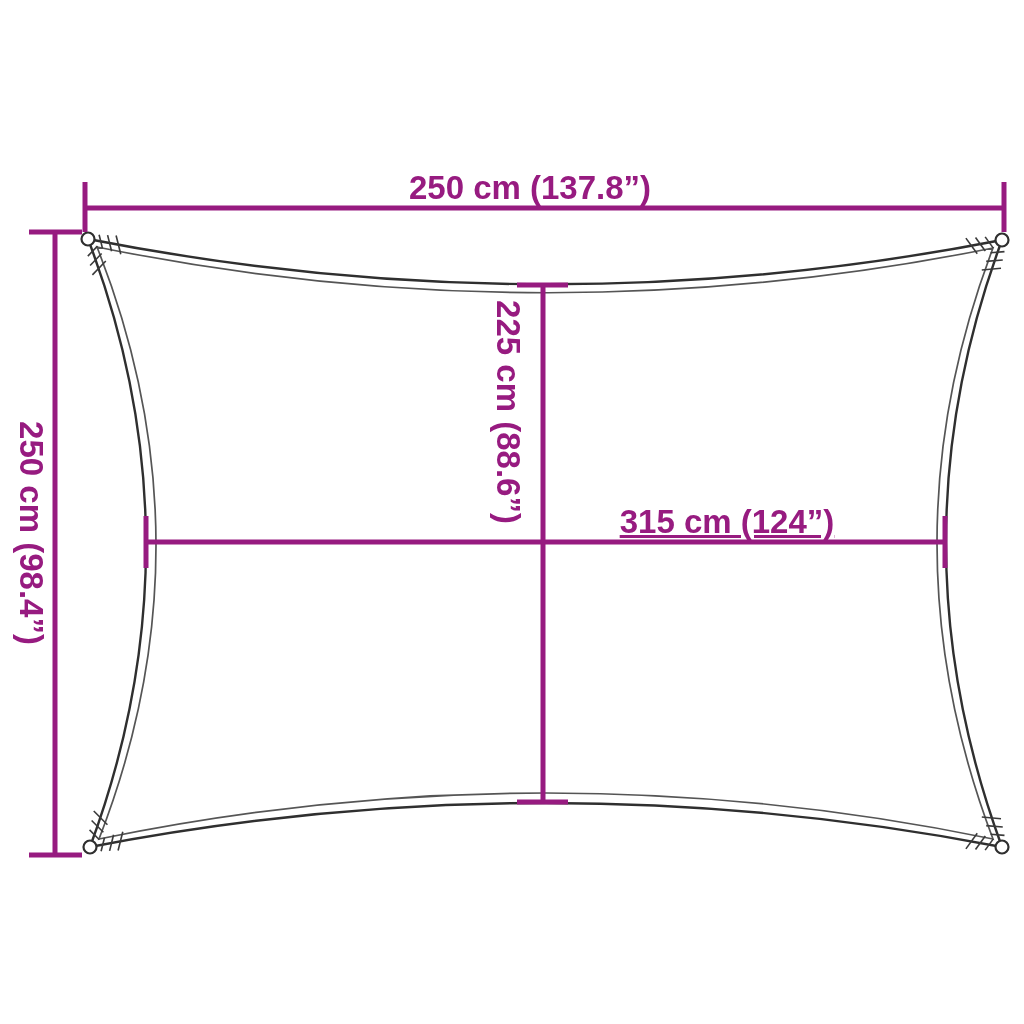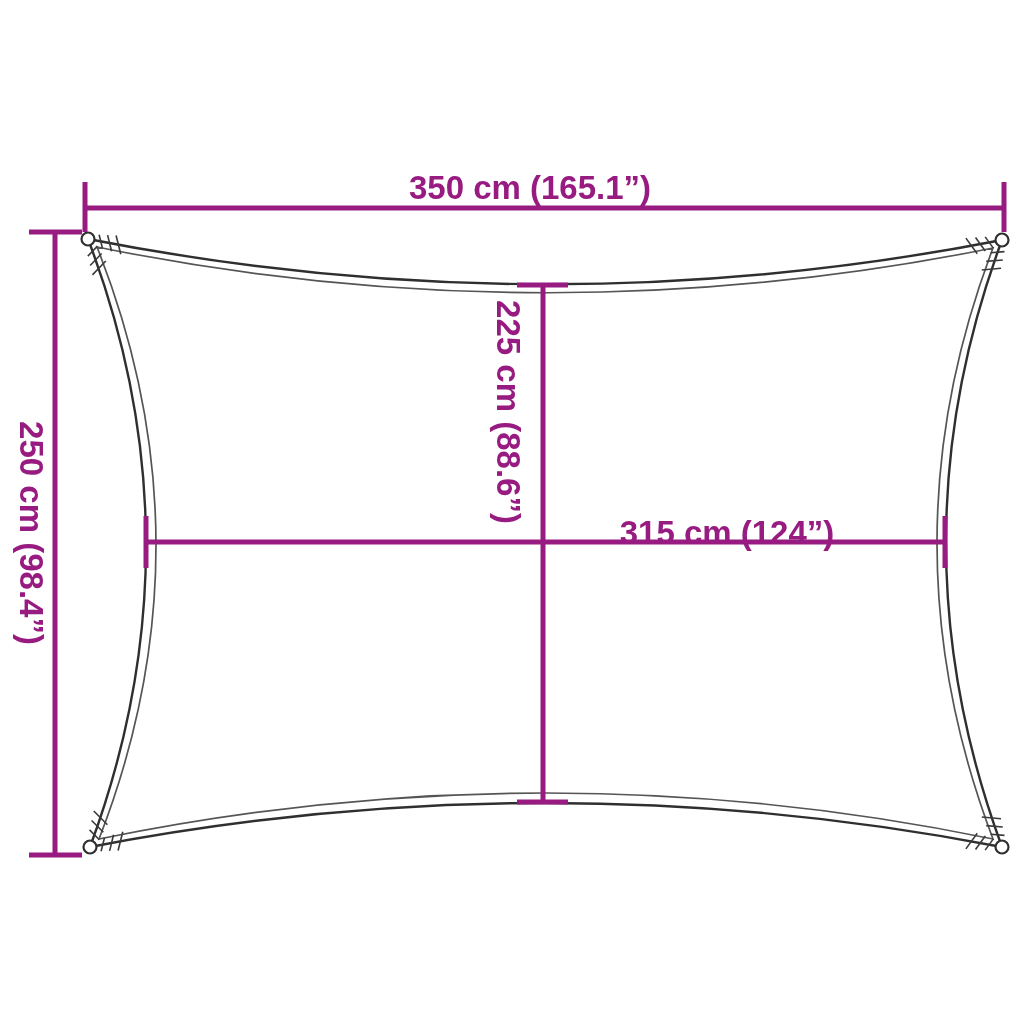--- a/index.html
+++ b/index.html
@@ -73,21 +73,21 @@
         <line x1="29" y1="855" x2="82" y2="855" stroke="#971b80" stroke-width="5"></line>
         <line x1="543" y1="285" x2="543" y2="802" stroke="#971b80" stroke-width="5"></line>
         <line x1="517" y1="285" x2="568" y2="285" stroke="#971b80" stroke-width="5"></line>
         <line x1="517" y1="802" x2="568" y2="802" stroke="#971b80" stroke-width="5"></line>
         <line x1="146" y1="542" x2="945" y2="542" stroke="#971b80" stroke-width="5"></line>
         <line x1="146" y1="516" x2="146" y2="568" stroke="#971b80" stroke-width="5"></line>
         <line x1="945" y1="516" x2="945" y2="568" stroke="#971b80" stroke-width="5"></line>
       </g>
   </svg>
 
-  <div class="dim-label h" style="left:530px;top:204px;">350 cm (165.1”)</div>
+  <div class="dim-label h" style="left:530px;top:204px;">250 cm (137.8”)</div>
 
   <div class="dim-label v" style="left:31px;top:533px;">250 cm (98.4”)</div>
 
   <div class="dim-label v" style="left:508px;top:412px;">225 cm (88.6”)</div>
 
-  <div class="dim-label h" style="left:727px;top:549px;">315 cm (124”)</div>
+  <div class="dim-label h" style="left:727px;top:538px;text-decoration:underline;">315 cm (124”)</div>
 
 </div>
 
 </body></html>

